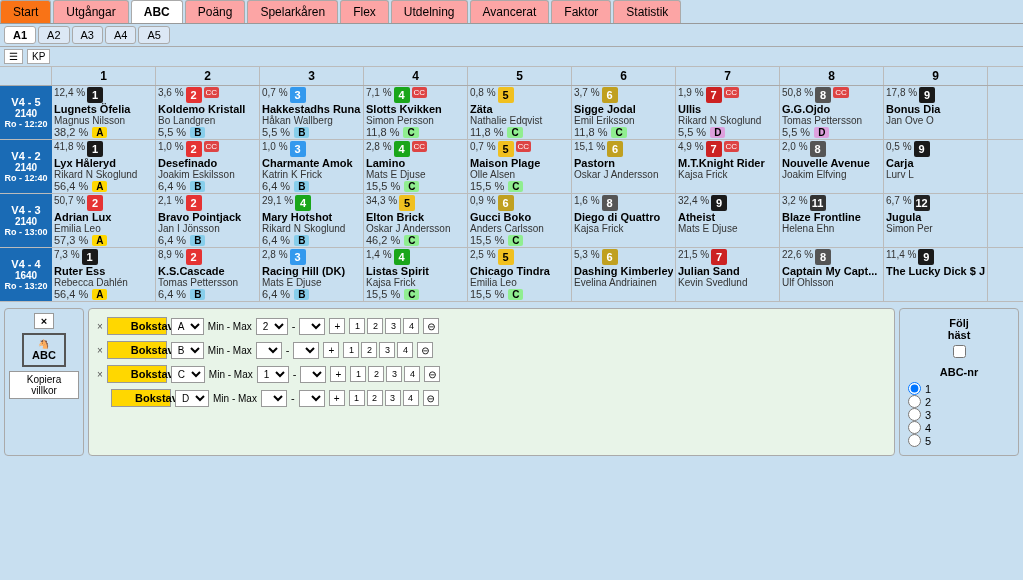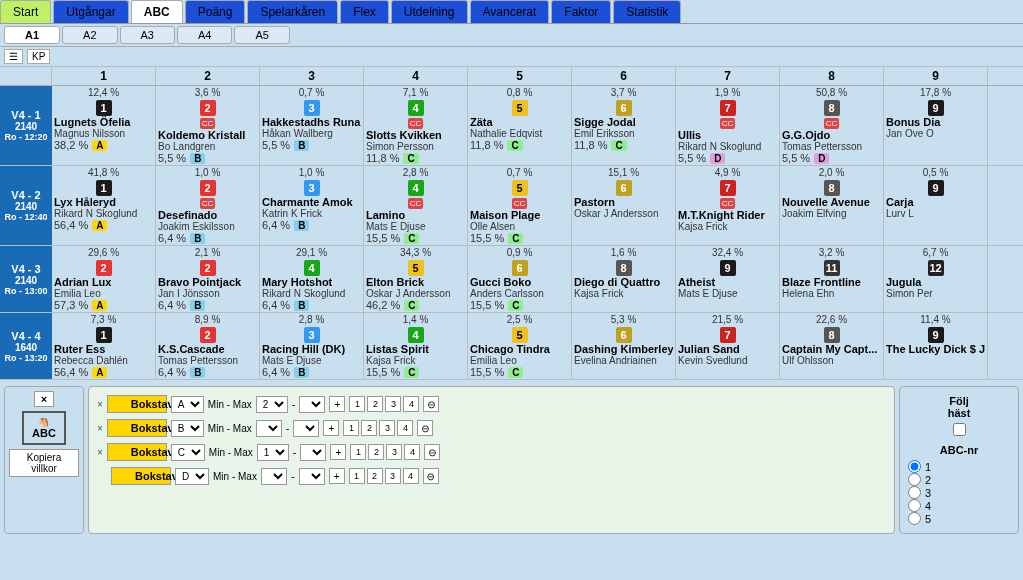--- a/index.html
+++ b/index.html
@@ -2,48 +2,48 @@
 <html><head>
   <meta charset="utf-8">
   <style>
     * { box-sizing: border-box; margin: 0; padding: 0; font-family: Arial, sans-serif; font-size: 11px; }
     body { background: #c8dff0; width: 1023px; height: 580px; overflow: hidden; }
 
     
     .top-nav { display: flex; background: #c8dff0; border-bottom: 1px solid #999; }
     .top-nav .tab {
       padding: 4px 12px; cursor: pointer; border: 1px solid #aaa; border-bottom: none;
-      background: #1d4ed8; margin-right: 2px; border-radius: 3px 3px 0 0; font-size: 12px;
+      background: #fca5a5; margin-right: 2px; border-radius: 3px 3px 0 0; font-size: 12px;
     }
     .top-nav .tab.active { background: white; font-weight: bold; }
-    .top-nav .tab:first-child { background: #bef264; }
+    .top-nav .tab:first-child { background: #f97316; }
 
     
     .sub-nav { display: flex; align-items: center; background: #c8dff0; padding: 2px 4px; gap: 2px; border-bottom: 1px solid #aaa; }
     .sub-nav .sub-tab {
-      padding: 2px 20px; background: #dce8f5; border: 1px solid #aaa; border-radius: 3px; cursor: pointer; font-size: 11px;
+      padding: 2px 8px; background: #dce8f5; border: 1px solid #aaa; border-radius: 3px; cursor: pointer; font-size: 11px;
     }
     .sub-nav .sub-tab.active { background: white; font-weight: bold; }
 
     
     .race-row { display: flex; border-bottom: 1px solid #bbb; align-items: stretch; }
     
     
     .race-label {
       background: #1a6bb5; color: white; font-weight: bold; text-align: center;
       padding: 2px 3px; flex-shrink: 0; display: flex; flex-direction: column;
       justify-content: center; align-items: center; width: 52px;
     }
 
     
     .horse-cell {
       border-right: 1px solid #bbb; flex-shrink: 0; position: relative;
       display: flex; flex-direction: column; padding: 1px 2px; width: 104px;
     }
-    .horse-cell .top-row { display: flex; align-items: center; gap: 2px; flex-direction: column; }
+    .horse-cell .top-row { display: flex; align-items: flex-start; gap: 2px; }
     .horse-cell .pct { font-size: 10px; color: #333; }
     .horse-cell .num-badge {
       width: 16px; height: 16px; display: flex; align-items: center; justify-content: center;
       font-weight: bold; font-size: 11px; border-radius: 2px; flex-shrink: 0;
     }
     .horse-cell .cc-badge {
       background: #d44; color: white; font-size: 8px; padding: 1px 2px; border-radius: 2px;
     }
     .horse-cell .horse-name { font-weight: bold; font-size: 11px; overflow: hidden; white-space: nowrap; }
     .horse-cell .driver-name { font-size: 10px; color: #333; overflow: hidden; white-space: nowrap; }
@@ -157,21 +157,21 @@
         <div class="col-num">6</div>
         <div class="col-num">7</div>
         <div class="col-num">8</div>
         <div class="col-num">9</div>
       </div>
   </div>
 
   <div class="races-container">
   <div class="race-row">
         <div class="race-label">
-          <span style="font-size:11px;font-weight:bold">V4 - 1</span>
+          <span style="font-size:11px;font-weight:bold">V4 - 5</span>
           <span style="font-size:10px">2140</span>
           <span style="font-size:9px">Ro - 12:20</span>
         </div>
         <div class="horse-cell">
       <div class="top-row">
         <span class="pct">12,4 %</span>
         <span class="num-badge" style="background:#1a1a1a;color:white">1</span>
 
       </div>
       <div class="horse-name">Lugnets Öfelia</div>
@@ -411,21 +411,21 @@
     </div>
       </div>
       <div class="race-row">
         <div class="race-label">
           <span style="font-size:11px;font-weight:bold">V4 - 3</span>
           <span style="font-size:10px">2140</span>
           <span style="font-size:9px">Ro - 13:00</span>
         </div>
         <div class="horse-cell">
       <div class="top-row">
-        <span class="pct">29,6 %</span>
+        <span class="pct">50,7 %</span>
         <span class="num-badge" style="background:#e53333;color:white">2</span>
 
       </div>
       <div class="horse-name">Adrian Lux</div>
       <div class="driver-name">Emilia Leo</div>
       <div class="bottom-row">
         <span class="score">57,3 %</span>
         <span class="grade-badge" style="background:#ffd700">A</span>
       </div>
     </div>

